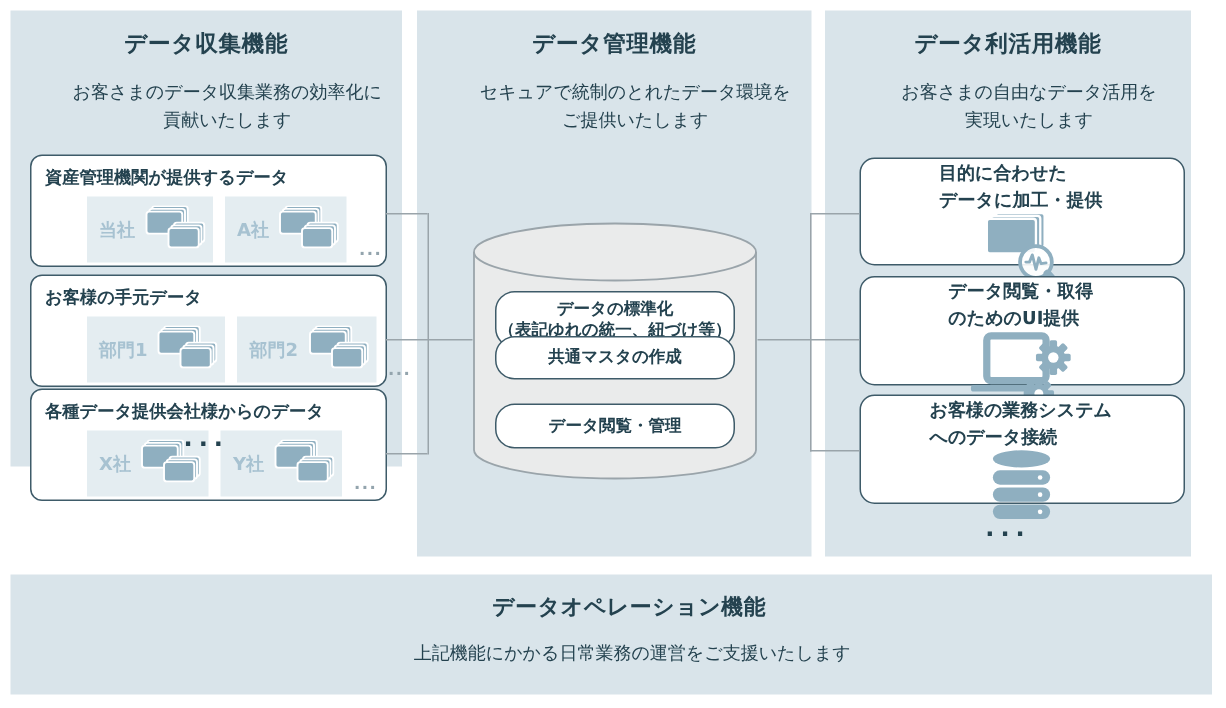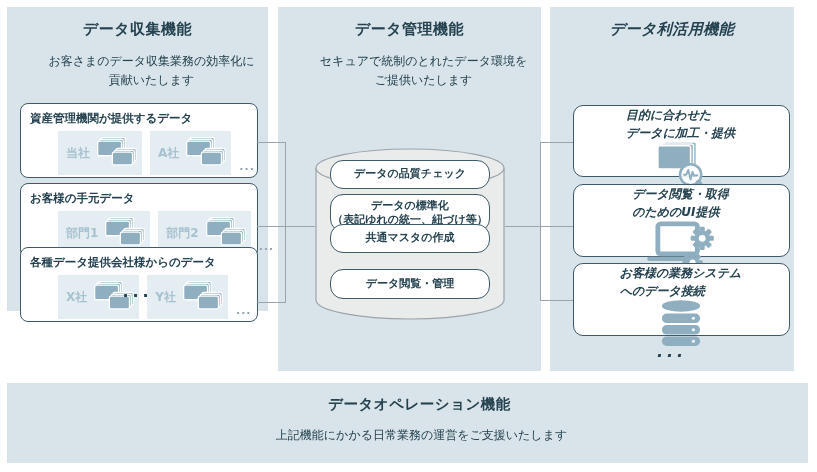--- a/index.html
+++ b/index.html
@@ -6,21 +6,21 @@
   body {
     background: #ffffff;
     font-family: "DejaVu Sans", "Liberation Sans", sans-serif;
     color: var(--text-dark);
   }
   .stage { position: relative; width: 817px; height: 472px; background: #fff; overflow: hidden; }
 
   .panel { position: absolute; background: var(--panel-bg); }
   .panel-left   { left: 7px;   top: 7px; width: 261px; height: 304px; }
   .panel-mid    { left: 278px; top: 7px; width: 263px; height: 364px; }
-  .panel-right  { left: 550px; top: 7px; width: 244px; height: 364px; font-style: italic; }
+  .panel-right  { left: 550px; top: 7px; width: 244px; height: 364px; }
   .panel-bottom { left: 7px; top: 383px; width: 801px; height: 80px; }
 
   .panel h2 {
     padding-top: 13px; text-align: center;
     font-size: 15px; font-weight: bold; color: var(--text-dark);
     letter-spacing: 0.5px;
   }
   .sub {
     margin-top: 13px; text-align: center;
     font-size: 12px; line-height: 1.55; color: var(--text-dark);
@@ -161,21 +161,21 @@
               <rect x="24" y="12" width="22" height="14" rx="2"></rect>
                 <rect x="22" y="14" width="22" height="14" rx="2"></rect>
                 <rect x="20" y="16" width="22" height="14" rx="2"></rect>
             </g>
           </svg>
         </div>
         <span class="tile-more">...</span>
       </div>
     </div>
 
-    <div class="wbox" style="top:240px">
+    <div class="wbox" style="top:252px">
       <div class="wbox-title">各種データ提供会社様からのデータ</div>
       <div class="tile-row">
         <div class="tile">
           <span class="tile-label">X社</span>
           <svg class="cards-icon" width="44" height="32" viewBox="0 0 48 34">
             <g fill="currentColor" stroke="#fff" stroke-width="1.4">
               <rect x="8" y="0" width="26" height="16" rx="2"></rect>
                 <rect x="6" y="2" width="26" height="16" rx="2"></rect>
                 <rect x="4" y="4" width="26" height="16" rx="2"></rect>
               <rect x="24" y="12" width="22" height="14" rx="2"></rect>
@@ -207,29 +207,30 @@
   <section class="panel panel-mid">
     <h2>データ管理機能</h2>
     <p class="sub">セキュアで統制のとれたデータ環境を
 ご提供いたします</p>
 
     <svg class="cylinder" width="190" height="172" viewBox="0 0 190 172">
       <path d="M1,20 v132 a94,19 0 0 0 188,0 v-132" fill="var(--cyl-fill)" stroke="var(--cyl-stroke)" stroke-width="1.2"></path>
       <ellipse cx="95" cy="20" rx="94" ry="19" fill="var(--cyl-fill)" stroke="var(--cyl-stroke)" stroke-width="1.2"></ellipse>
     </svg>
 
-    <div class="cyl-item cyl-item-1">データの品質チェック</div>
     <div class="cyl-item cyl-item-2">データの標準化
 （表記ゆれの統一、紐づけ等）</div>
     <div class="cyl-item cyl-item-3">共通マスタの作成</div>
     <div class="cyl-item cyl-item-4">データ閲覧・管理</div>
   </section>
 
   <section class="panel panel-right">
     <h2>データ利活用機能</h2>
+    <p class="sub">お客さまの自由なデータ活用を
+実現いたします</p>
 
     <div class="ubox ubox-1">
       <span class="ubox-label">目的に合わせた
 データに加工・提供</span>
       <span class="ubox-icon">
         <svg width="62" height="52" viewBox="0 0 64 54">
           <g fill="currentColor" stroke="#fff" stroke-width="1.6">
             <rect x="14" y="0" width="34" height="24" rx="2"></rect>
               <rect x="11" y="2" width="34" height="24" rx="2"></rect>
               <rect x="8" y="4" width="34" height="24" rx="2"></rect>

